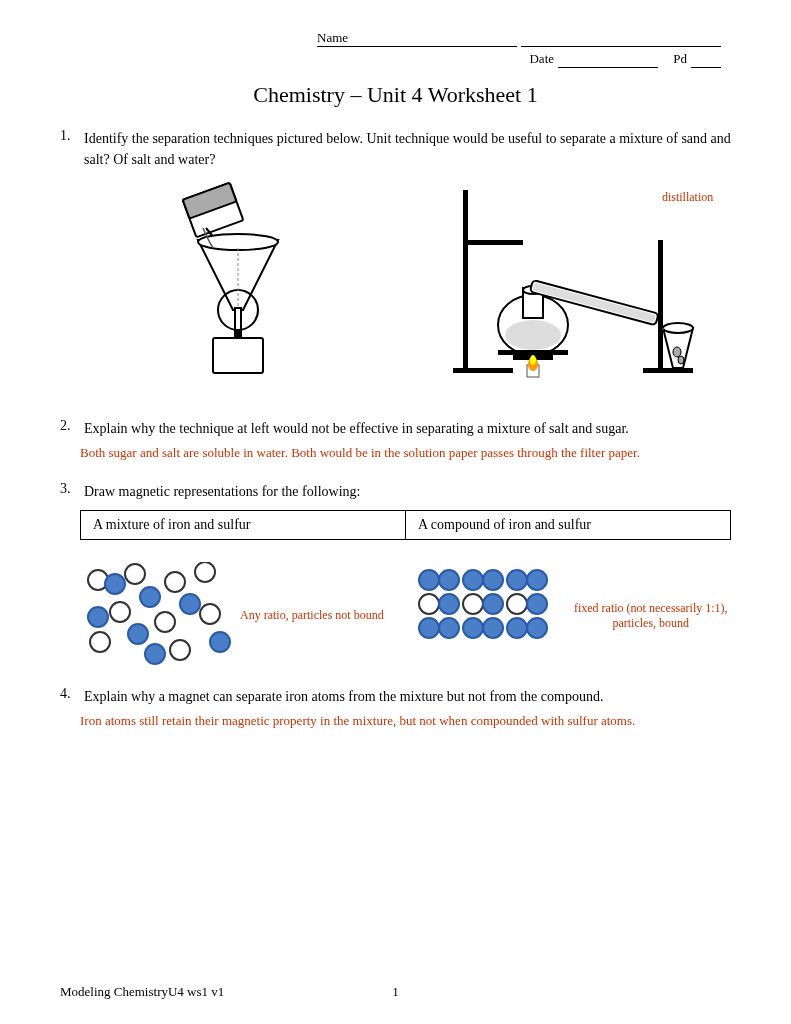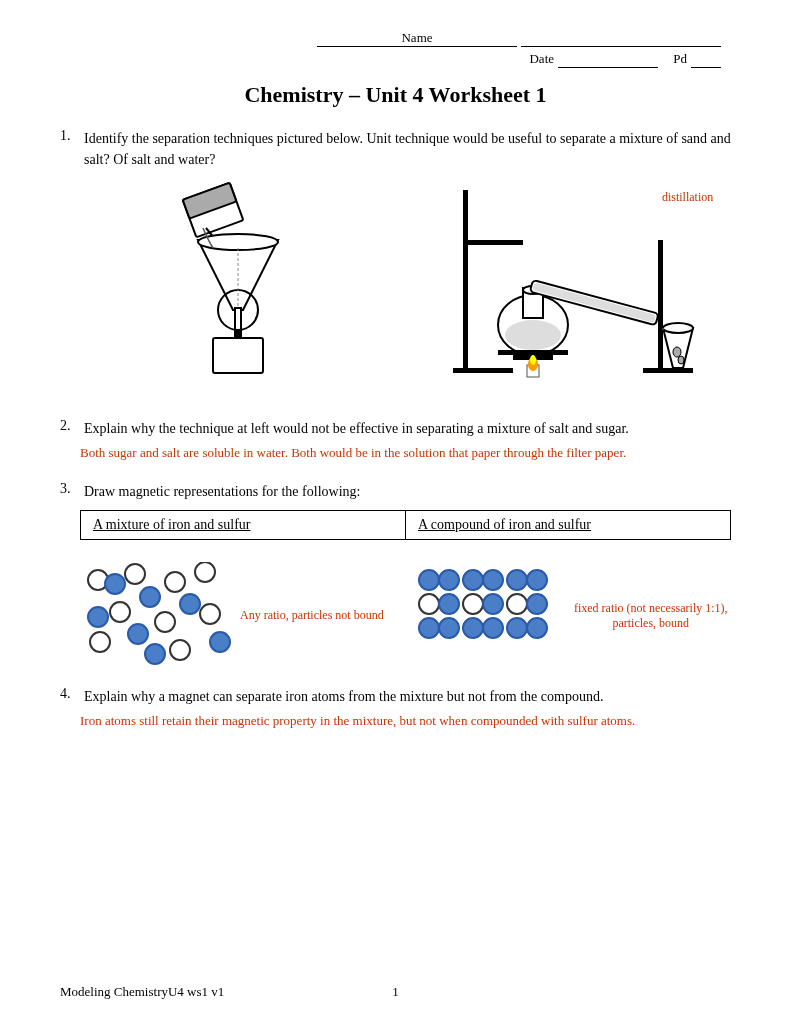--- a/index.html
+++ b/index.html
@@ -26,21 +26,20 @@
     }
     .name-line {
       font-size: 13px;
       margin-right: 10px;
     }
     .name-line span {
       display: inline-block;
       border-bottom: 1px solid #000;
       width: 200px;
       margin-left: 4px;
-      text-align: center;
     }
     .date-pd-line {
       font-size: 13px;
       margin-right: 10px;
       margin-top: 4px;
     }
     .date-pd-line .date-blank {
       display: inline-block;
       border-bottom: 1px solid #000;
       width: 100px;
@@ -49,21 +48,21 @@
     }
     .date-pd-line .pd-blank {
       display: inline-block;
       border-bottom: 1px solid #000;
       width: 30px;
       margin-left: 4px;
     }
     .title {
       text-align: center;
       font-size: 22px;
-      font-weight: bold;
+      font-weight: normal;
       margin: 14px 0 20px 0;
     }
     .question {
       margin-bottom: 18px;
     }
     .answer-text {
       color: #cc3300;
       font-size: 13px;
       line-height: 1.5;
       margin-left: 20px;
@@ -110,21 +109,20 @@
       border-collapse: collapse;
       margin-left: 20px;
       margin-top: 8px;
       width: calc(100% - 20px);
     }
     .particle-table td {
       border: 1px solid #000;
       padding: 6px 12px;
       font-size: 14px;
       width: 50%;
-      text-decoration: underline;
     }
     .particle-row {
       display: flex;
       flex-direction: row;
       margin-left: 20px;
       margin-top: 8px;
       gap: 10px;
     }
     .particle-col {
       flex: 1;
@@ -270,21 +268,21 @@
         </div>
       </div>
     </div>
   </div>
 
   <div class="question" style="margin-top:10px;">
     <div style="display:flex; gap:6px;">
       <span style="font-size:14px; min-width:18px;">2.</span>
       <span style="font-size:14px; line-height:1.5;">Explain why the technique at left would not be effective in separating a mixture of salt and sugar.</span>
     </div>
-    <div class="answer-text">Both sugar and salt are soluble in water.  Both would be in the solution that paper through the filter paper.</div>
+    <div class="answer-text">Both sugar and salt are soluble in water.  Both would be in the solution paper passes through the filter paper.</div>
   </div>
 
   <div class="question" style="margin-top:10px;">
     <div style="display:flex; gap:6px;">
       <span style="font-size:14px; min-width:18px;">3.</span>
       <span style="font-size:14px; line-height:1.5;">Draw magnetic representations for the following:</span>
     </div>
 
     <table class="particle-table">
       <tbody>

